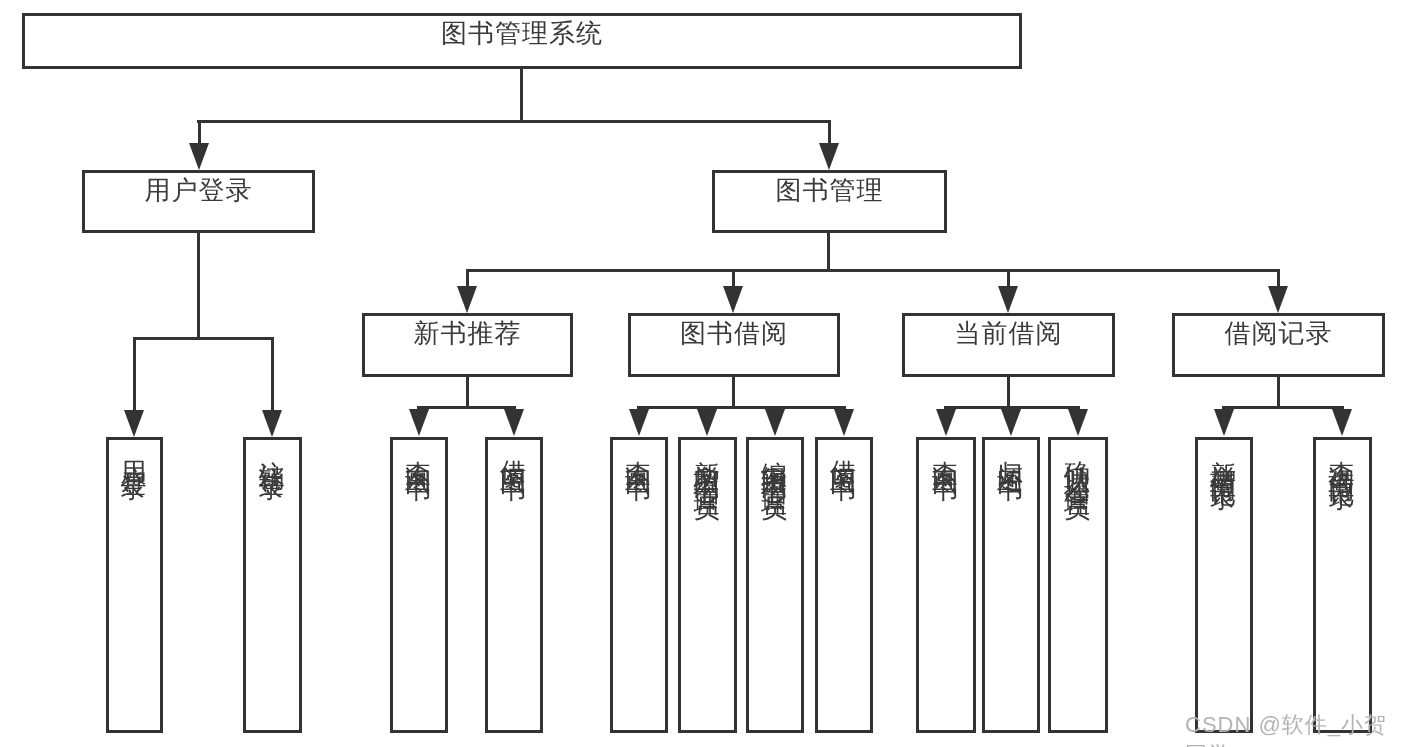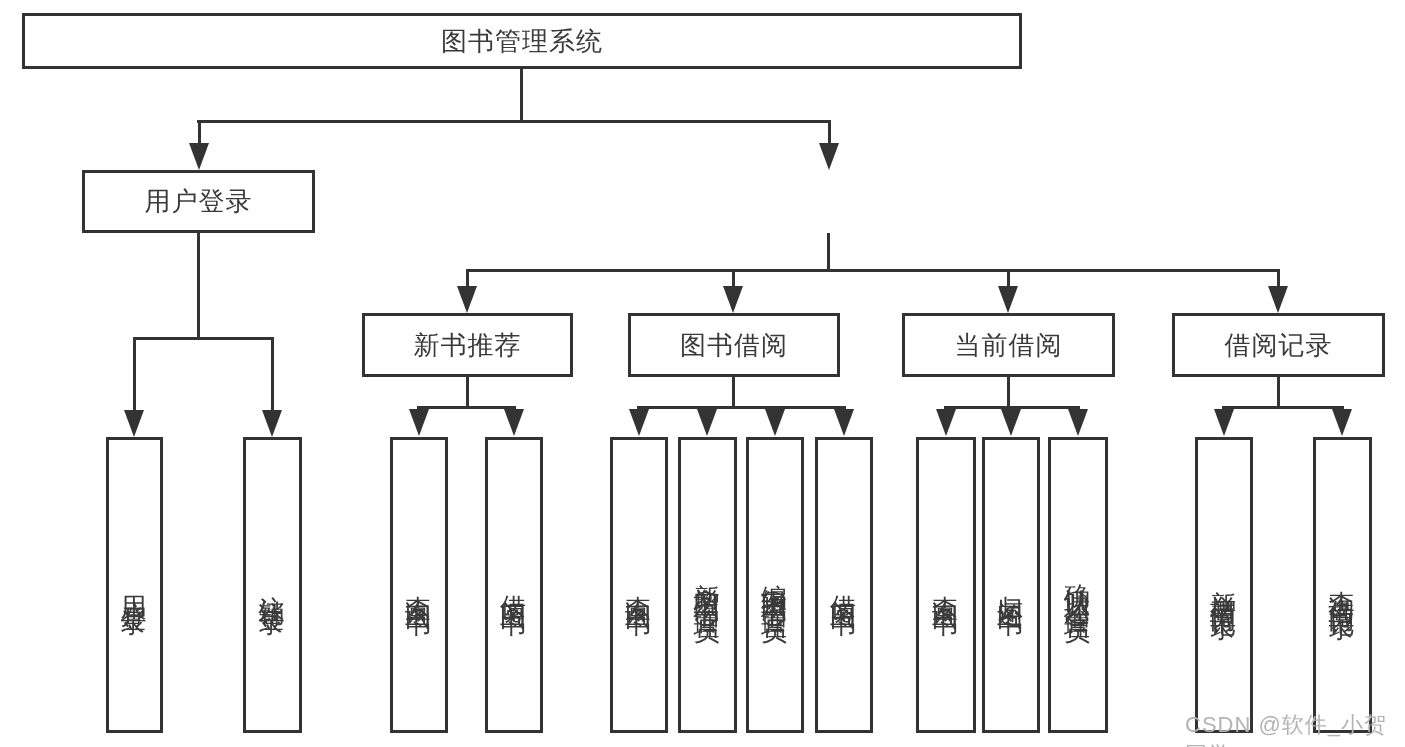--- a/index.html
+++ b/index.html
@@ -16,21 +16,21 @@
     background:var(--bg);
     font-family:"Liberation Sans","DejaVu Sans",sans-serif;
     color:var(--text);
     overflow:hidden;
   }
   .box{
     position:absolute;
     border:3px solid var(--line);
     background:#fff;
     display:flex;
-    align-items:center;
+    align-items:flex-start;
     justify-content:center;
   }
   .box span{
     font-size:26px;
     letter-spacing:1px;
     color:var(--text);
     white-space:nowrap;
   }
   .box.v span{
     writing-mode:vertical-rl;
@@ -108,20 +108,23 @@
   <div class="arrow" style="left:1214px;top:409px"></div>
   <div class="arrow" style="left:1332px;top:409px"></div>
 
   <div class="box" style="left:22px;top:13px;width:1000px;height:56px">
     <span>图书管理系统</span>
   </div>
 
   <div class="box" style="left:82px;top:170px;width:233px;height:63px">
     <span>用户登录</span>
   </div>
+  <div class="box" style="left:712px;top:170px;width:235px;height:63px">
+    <span>图书管理</span>
+  </div>
 
   <div class="box" style="left:628px;top:313px;width:212px;height:64px">
     <span>图书借阅</span>
   </div>
   <div class="box" style="left:362px;top:313px;width:211px;height:64px">
     <span>新书推荐</span>
   </div>
   <div class="box" style="left:902px;top:313px;width:213px;height:64px">
     <span>当前借阅</span>
   </div>

